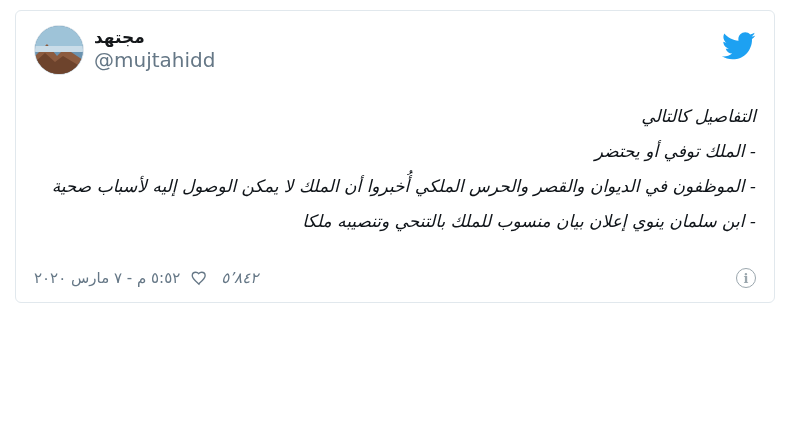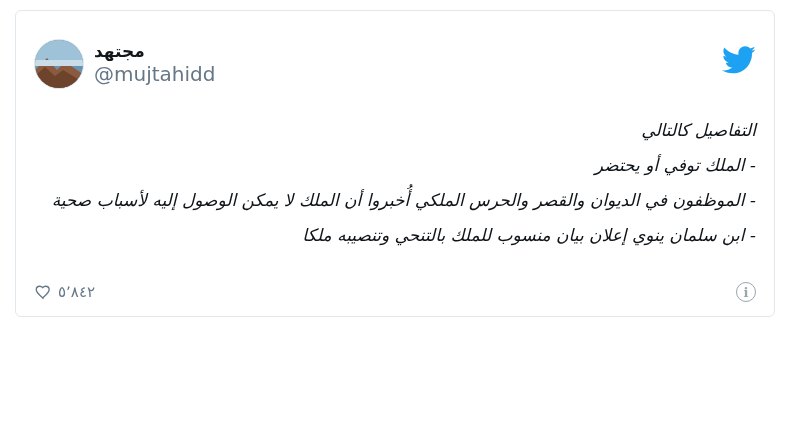--- a/index.html
+++ b/index.html
@@ -16,21 +16,21 @@
   }
 
   .tweet-card {
     position: relative;
     box-sizing: border-box;
     width: 760px;
     margin: 10px auto 0 auto;
     border: 1px solid #e1e8ed;
     border-radius: 6px;
     background: #ffffff;
-    padding: 28px 18px 10px 18px;
+    padding: 14px 18px 10px 18px;
     direction: rtl;
   }
 
   
   .tweet-header {
     display: flex;
     flex-direction: row-reverse;
     align-items: flex-start;
     justify-content: space-between;
     min-height: 58px;
@@ -112,23 +112,24 @@
     align-items: center;
     gap: 10px;
     color: #657786;
     font-size: 15px;
   }
 
   .like-group {
     display: flex;
     flex-direction: row;
     align-items: center;
-    gap: 6px;
+    gap: 13px;
     color: #657786;
     font-size: 15px;
+    font-style: italic;
   }
   .heart-icon { width: 18px; height: 18px; display: block; }
   .timestamp { color: #657786; font-size: 15px; direction: rtl; }
 
   .info-icon {
     width: 20px;
     height: 20px;
     border-radius: 50%;
     border: 1.4px solid #9aa6ad;
     color: #9aa6ad;
@@ -183,18 +184,19 @@
   <div class="tweet-footer">
     <div class="meta-right">
       <div class="like-group">
         <span>٥٬٨٤٢</span>
         <span class="heart-icon">
           <svg viewBox="0 0 24 24" width="18" height="18" aria-hidden="true">
             <path fill="none" stroke="#657786" stroke-width="1.8" d="M12 20.3l-1.35-1.23C5.9 14.95 3 12.3 3 9.05 3 6.4 5.07 4.35 7.7 4.35c1.5 0 2.95.7 3.9 1.8.95-1.1 2.4-1.8 3.9-1.8 2.63 0 4.7 2.05 4.7 4.7 0 3.25-2.9 5.9-7.65 10.04L12 20.3z"></path>
           </svg>
         </span>
       </div>
+      <span class="timestamp">٥:٥٢ م - ٧ مارس ٢٠٢٠</span>
     </div>
 
     <div class="info-icon">i</div>
   </div>
 
 </div>
 
 </body></html>

